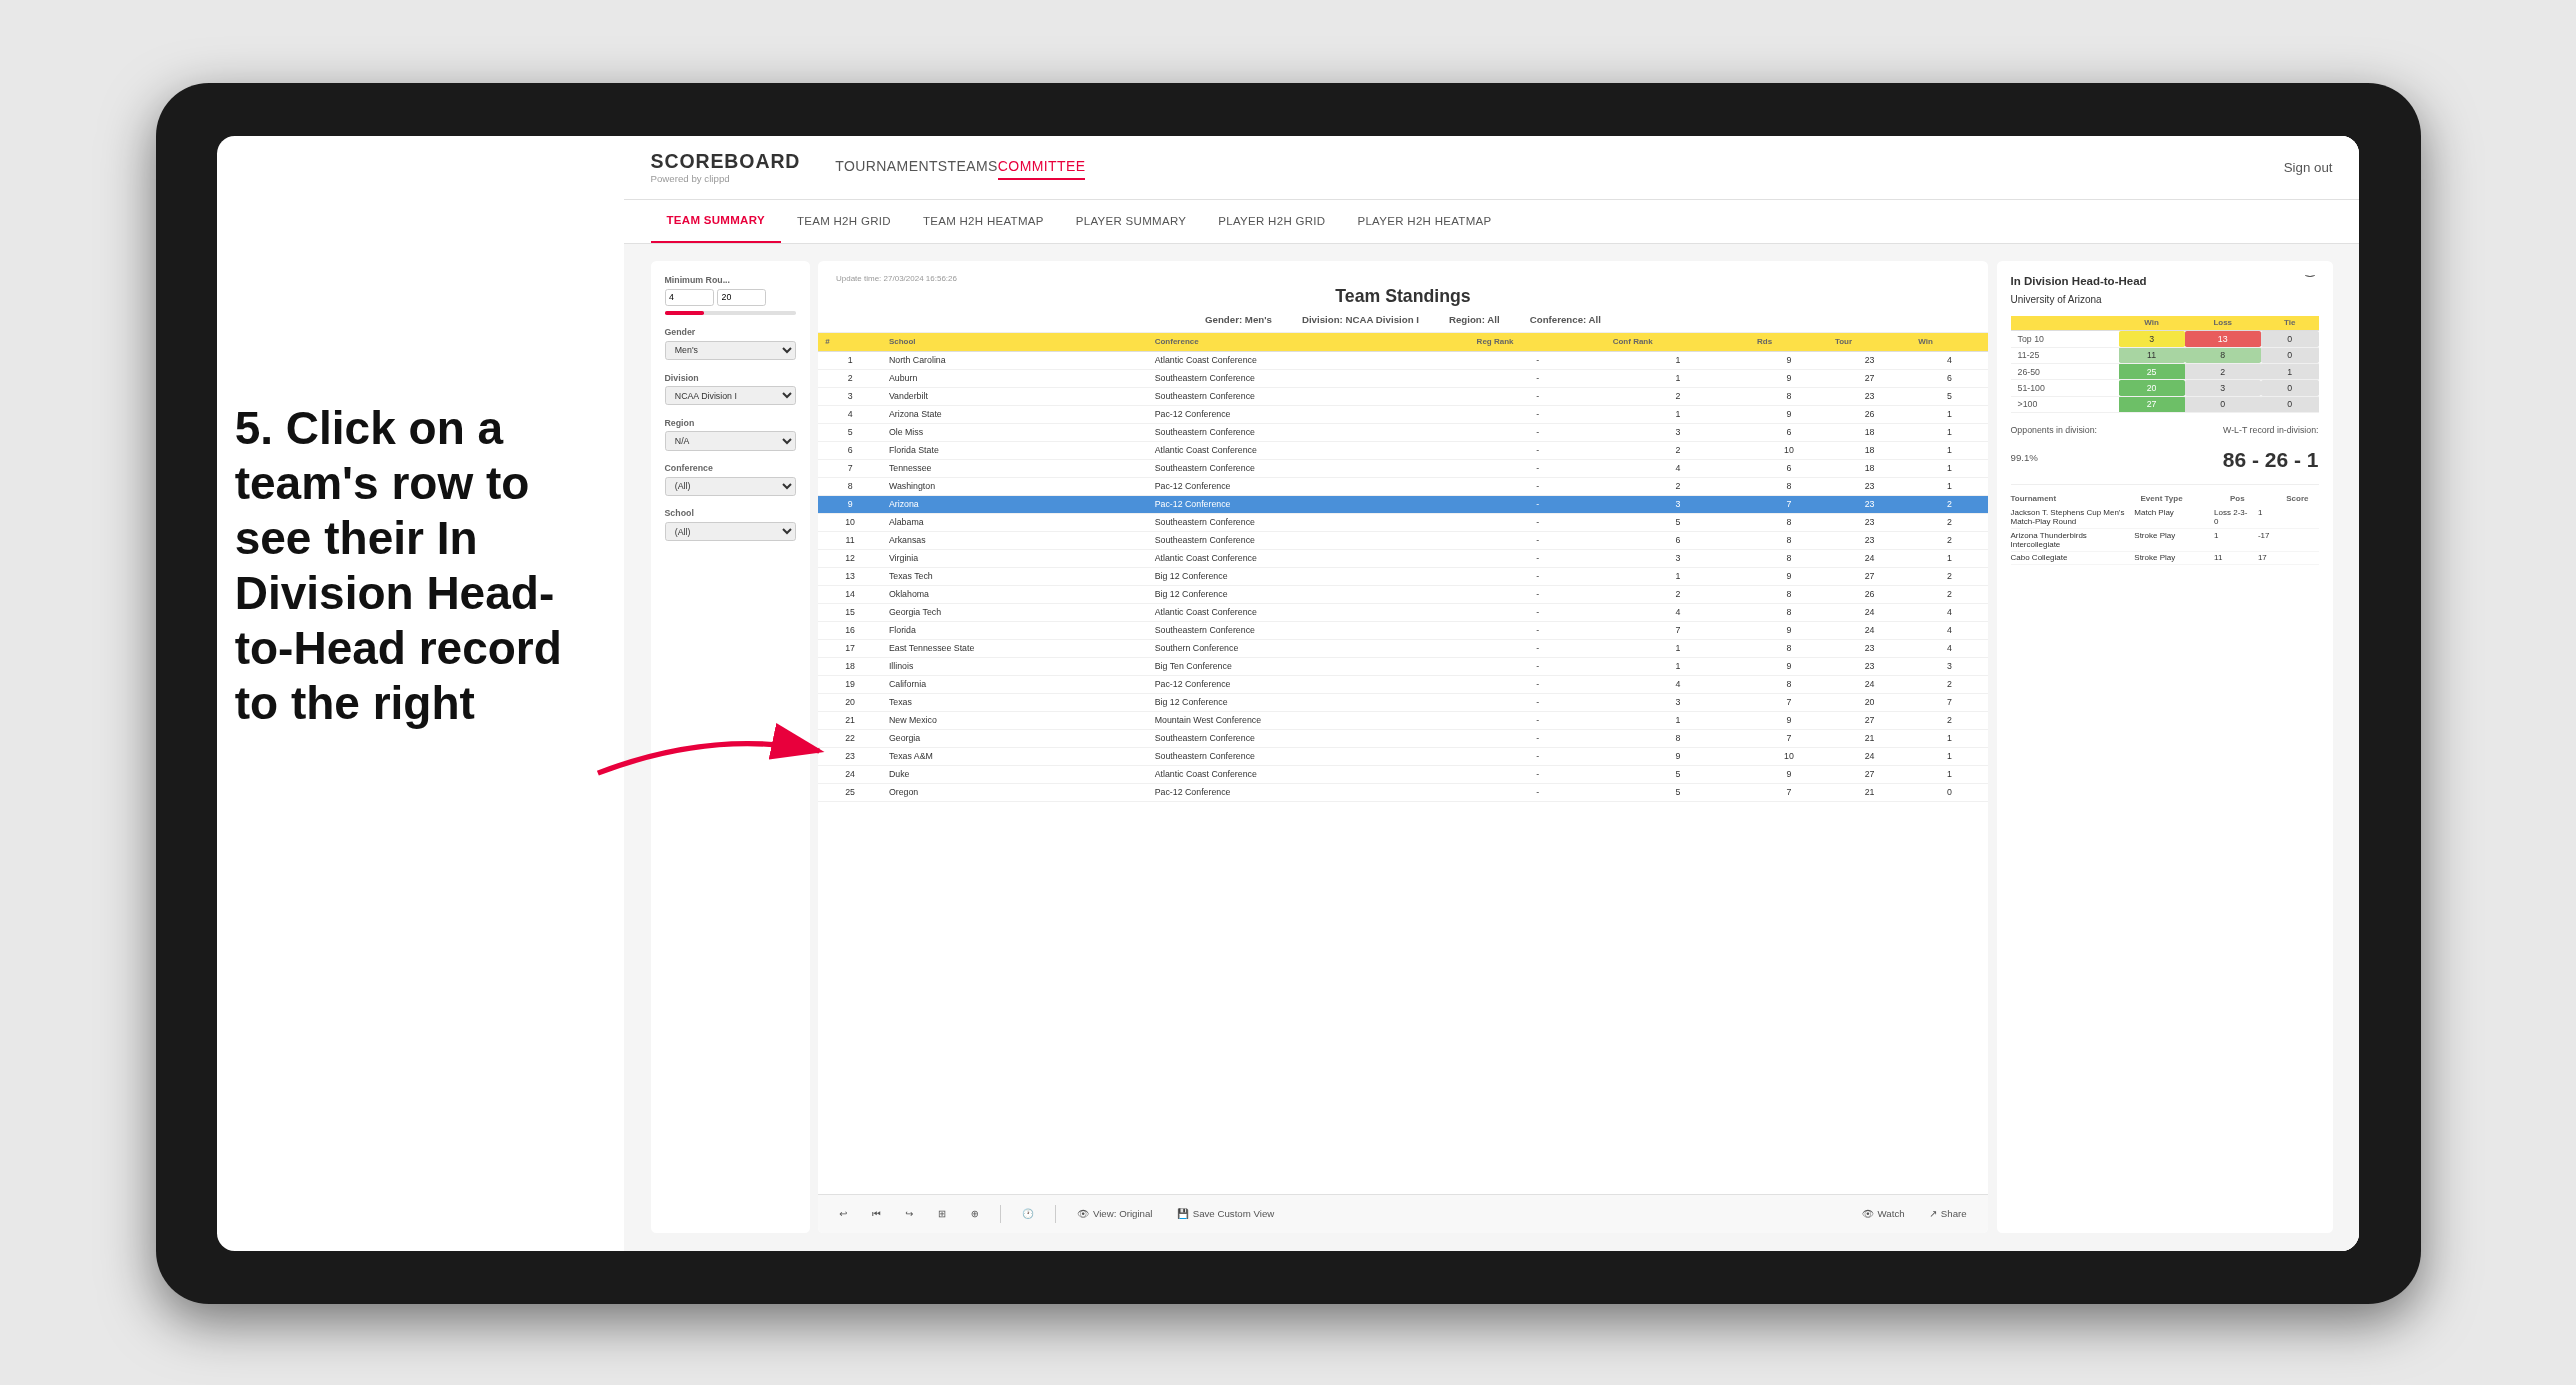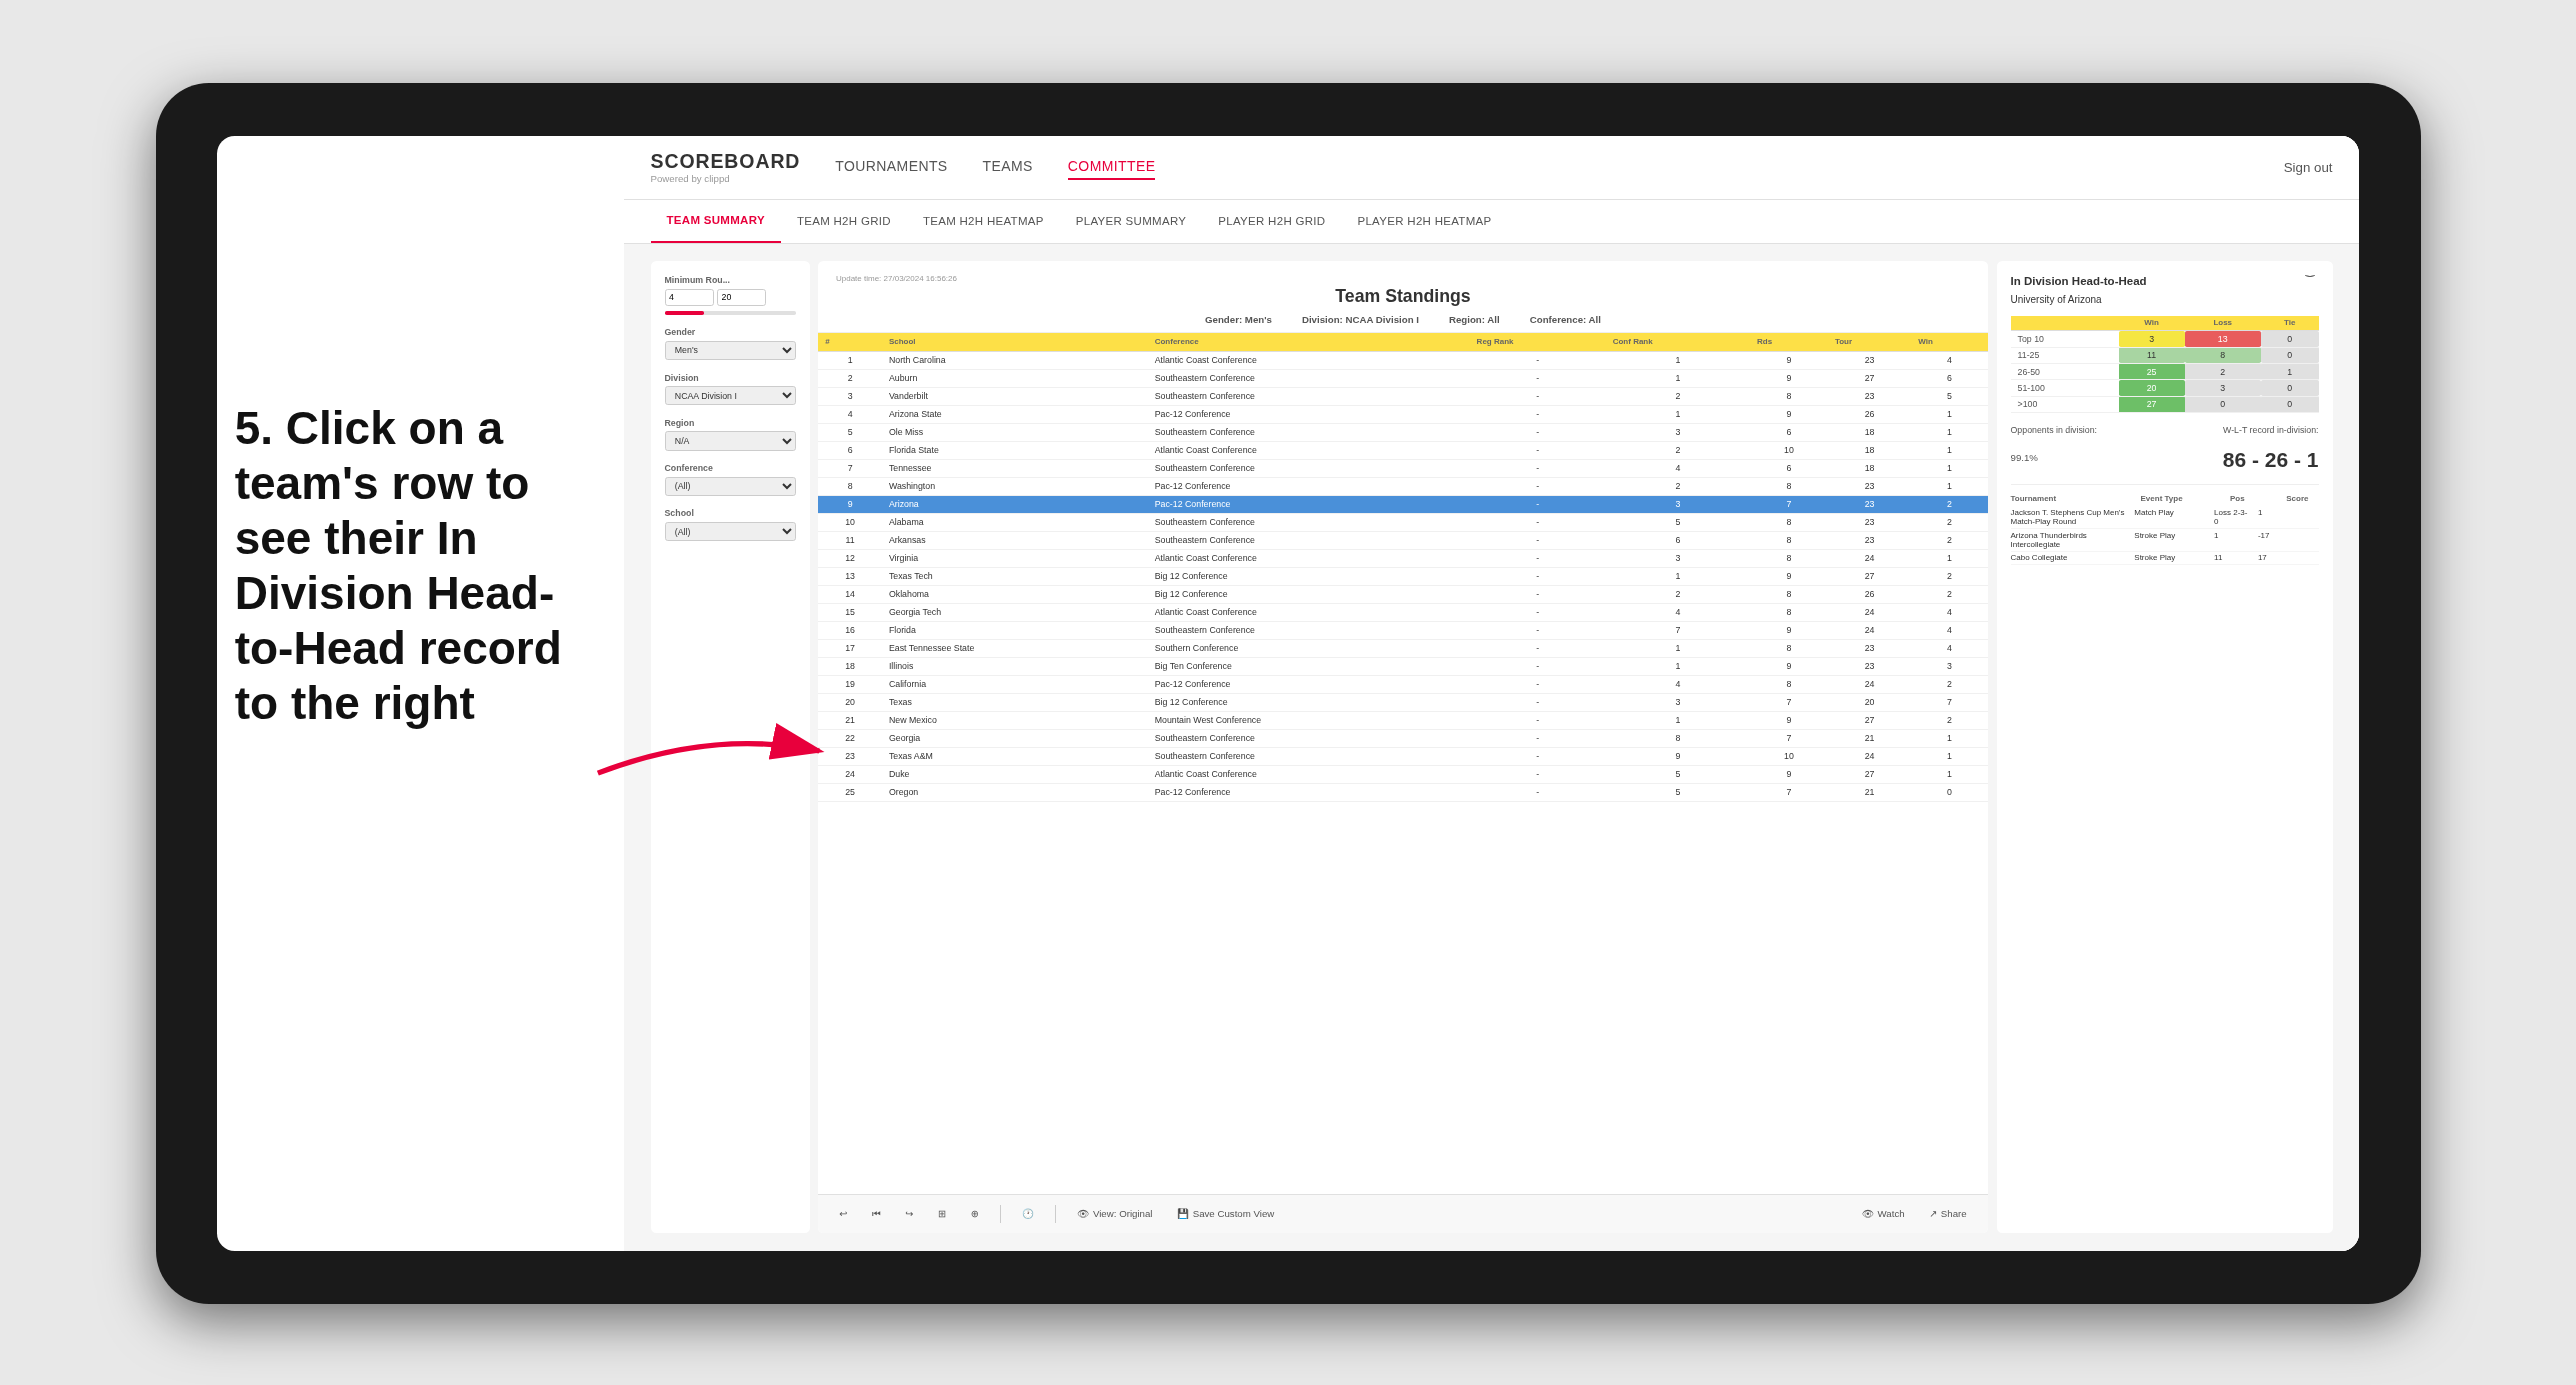--- a/index.html
+++ b/index.html
@@ -70,21 +70,20 @@
       font-weight: 900;
       color: #333;
       letter-spacing: 0.9px;
     }
     .logo-sub {
       font-size: 9.7px;
       color: #999;
     }
     .nav-items {
       display: flex;
-      gap: 35px;
       flex: 1;
     }
     .nav-item {
       font-size: 14px;
       color: #555;
       cursor: pointer;
       padding: 3.5px 0;
       text-transform: uppercase;
       letter-spacing: 0.4px;
     }

